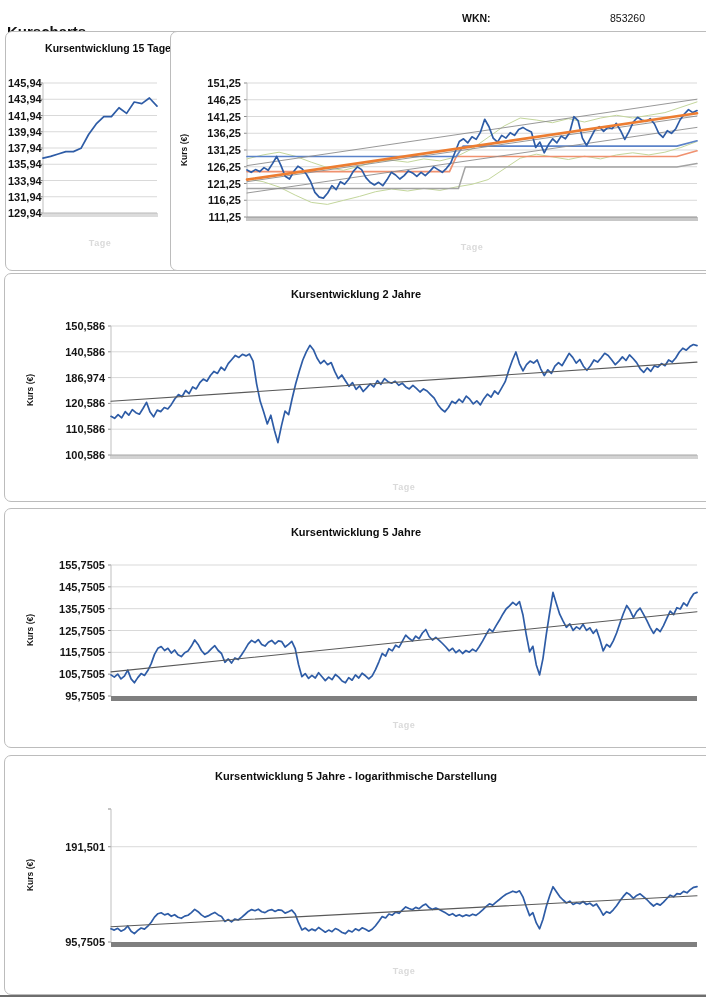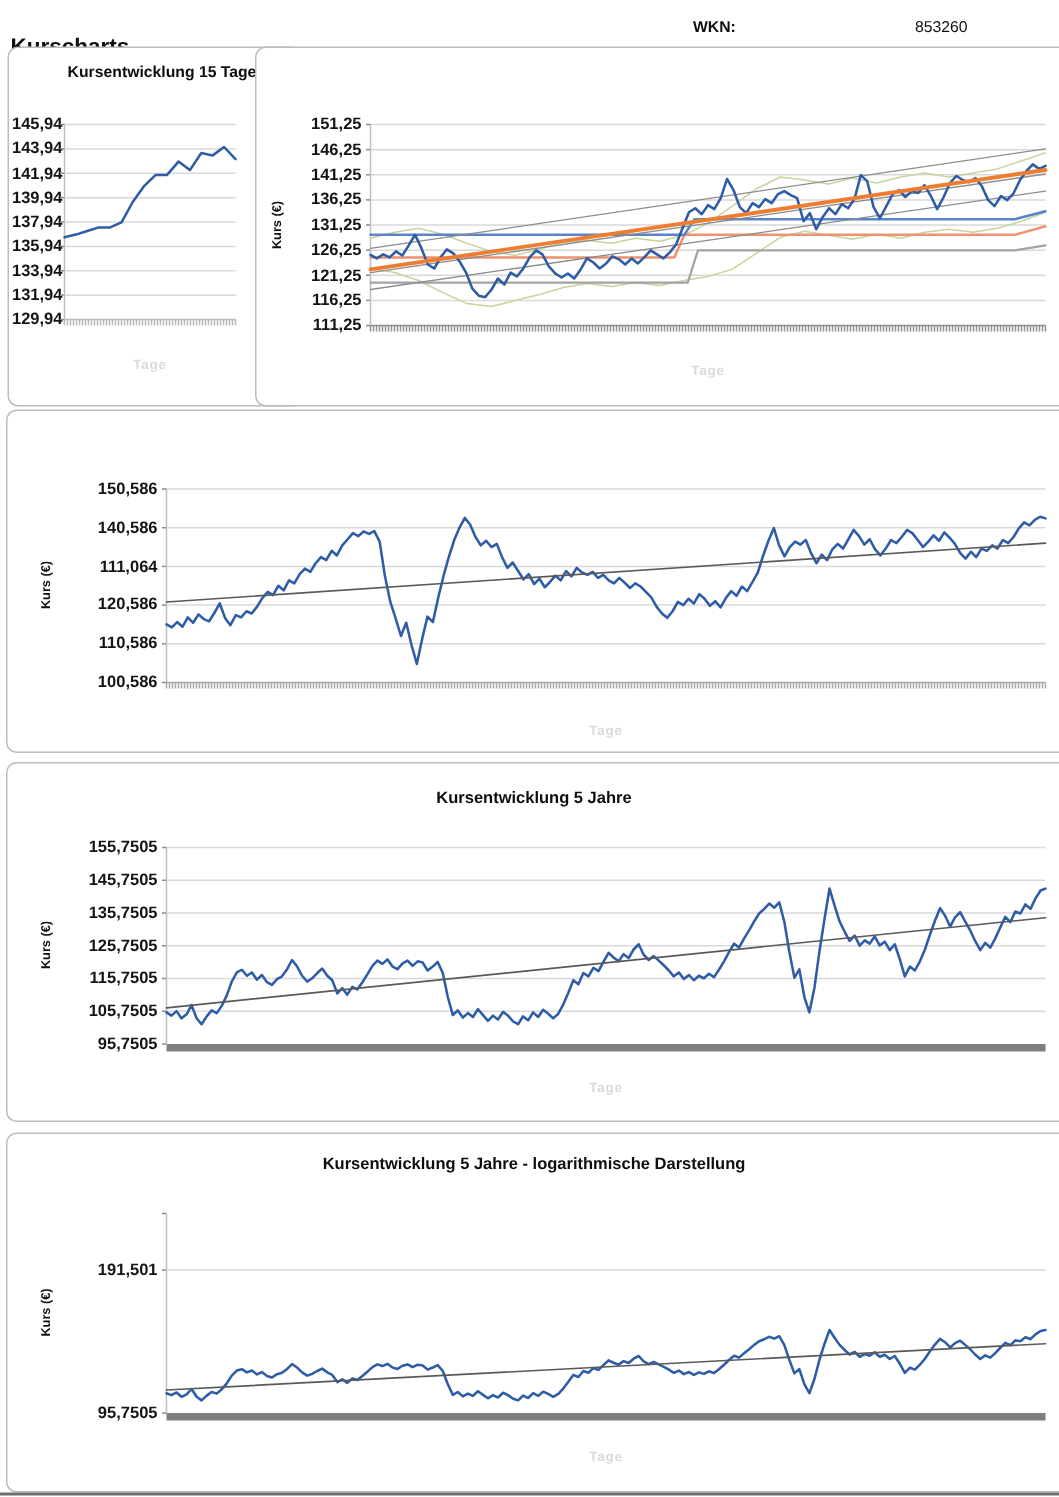--- a/index.html
+++ b/index.html
@@ -99,25 +99,26 @@
       <polyline points="0.0,73.5 209.3,73.5 216.0,63.1 429.8,63.1 450.0,57.8" fill="none" stroke="#5b83c9" stroke-width="1.7" stroke-linejoin="round" stroke-linecap="round"></polyline>
       <polyline points="0.0,82.6 450.0,16.2" fill="none" stroke="#8c8c8c" stroke-width="0.9" stroke-linejoin="round" stroke-linecap="round"></polyline>
       <polyline points="0.0,98.7 450.0,33.0" fill="none" stroke="#8c8c8c" stroke-width="0.9" stroke-linejoin="round" stroke-linecap="round"></polyline>
       <polyline points="0.0,110.0 450.0,44.4" fill="none" stroke="#8c8c8c" stroke-width="0.9" stroke-linejoin="round" stroke-linecap="round"></polyline>
       <polyline points="0.0,86.9 4.2,89.3 8.5,86.6 12.7,88.6 17.0,84.6 21.2,87.3 25.5,80.6 29.7,73.5 34.0,82.6 38.2,93.3 42.5,96.0 46.7,88.6 50.9,83.2 55.2,85.9 59.4,91.3 63.7,98.7 67.9,109.4 72.2,114.1 76.4,115.1 80.7,110.0 84.9,102.7 89.2,106.7 93.4,98.7 97.6,101.3 101.9,96.0 106.1,88.6 110.4,83.9 114.6,86.6 118.9,94.6 123.1,99.3 127.4,102.0 131.6,99.3 135.8,102.7 140.1,96.6 144.3,89.3 148.6,92.0 152.8,96.0 157.1,92.6 161.3,87.9 165.6,89.9 169.8,93.3 174.1,89.3 178.3,92.6 182.5,88.6 186.8,83.9 191.0,86.6 195.3,89.3 199.5,85.3 203.8,79.9 208.0,69.2 212.3,58.5 216.5,55.8 220.8,59.8 225.0,53.8 229.2,56.4 233.5,49.1 237.7,36.3 242.0,43.7 246.2,55.1 250.5,59.1 254.7,52.4 259.0,55.1 263.2,49.7 267.5,52.4 271.7,46.4 275.9,44.4 280.2,47.1 284.4,49.1 288.7,64.5 292.9,59.1 297.2,69.8 301.4,61.8 305.7,55.8 309.9,59.8 314.2,53.1 318.4,55.8 322.6,49.7 326.9,33.7 331.1,37.7 335.4,55.1 339.6,62.5 343.9,54.4 348.1,46.4 352.4,43.7 356.6,48.4 360.8,44.4 365.1,45.7 369.3,40.4 373.6,47.7 377.8,56.4 382.1,48.4 386.3,39.0 390.6,34.3 394.8,37.0 399.1,38.4 403.3,35.7 407.5,41.0 411.8,50.4 416.0,54.4 420.3,47.7 424.5,50.4 428.8,45.7 433.0,37.0 437.3,31.0 441.5,26.6 445.8,29.6 450.0,27.6" fill="none" stroke="#2e5ca6" stroke-width="1.7" stroke-linejoin="round" stroke-linecap="round"></polyline>
       <polyline points="0.0,96.6 450.0,30.3" fill="none" stroke="#ed7d31" stroke-width="2.6" stroke-linejoin="round" stroke-linecap="round"></polyline>
     </svg>
   </div>
 
 <div class="chartbox" style="left:4px;top:273px;width:698px;height:227px;">
+  <div class="ctitle" style="left:106px;width:490px;top:13px;">Kursentwicklung 2 Jahre</div>
   <div class="ylab" style="left:-19px;top:110px;">Kurs (€)</div>
   <div class="wm" style="left:106px;width:586px;top:208px;">Tage</div>
 <div class="ytick" style="left: 2px; width: 98px; top: 46px;">150,586</div>
     <div class="ytick" style="left: 2px; width: 98px; top: 71.8px;">140,586</div>
-    <div class="ytick" style="left: 2px; width: 98px; top: 97.6px;">111,064</div>
+    <div class="ytick" style="left: 2px; width: 98px; top: 97.6px;">186,974</div>
     <div class="ytick" style="left: 2px; width: 98px; top: 123.4px;">120,586</div>
     <div class="ytick" style="left: 2px; width: 98px; top: 149.2px;">110,586</div>
     <div class="ytick" style="left: 2px; width: 98px; top: 175px;">100,586</div>
     <svg width="592" height="137" style="left: 106px; top: 52px;">
       <line x1="0" y1="0" x2="586" y2="0" stroke="#d9d9d9" stroke-width="1"></line>
       <line x1="-3" y1="0" x2="0" y2="0" stroke="#8a8a8a" stroke-width="1"></line>
       <line x1="0" y1="25.799999999999994" x2="586" y2="25.799999999999994" stroke="#d9d9d9" stroke-width="1"></line>
       <line x1="-3" y1="25.799999999999994" x2="0" y2="25.799999999999994" stroke="#8a8a8a" stroke-width="1"></line>
       <line x1="0" y1="51.59999999999999" x2="586" y2="51.59999999999999" stroke="#d9d9d9" stroke-width="1"></line>
       <line x1="-3" y1="51.59999999999999" x2="0" y2="51.59999999999999" stroke="#8a8a8a" stroke-width="1"></line>

